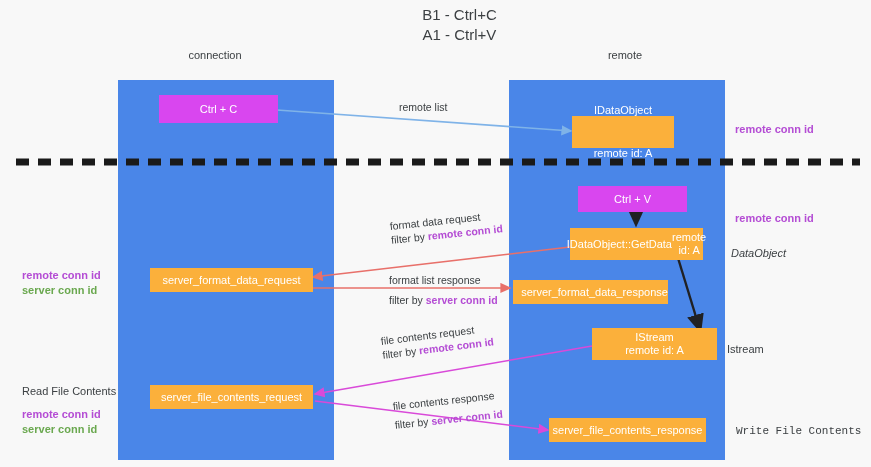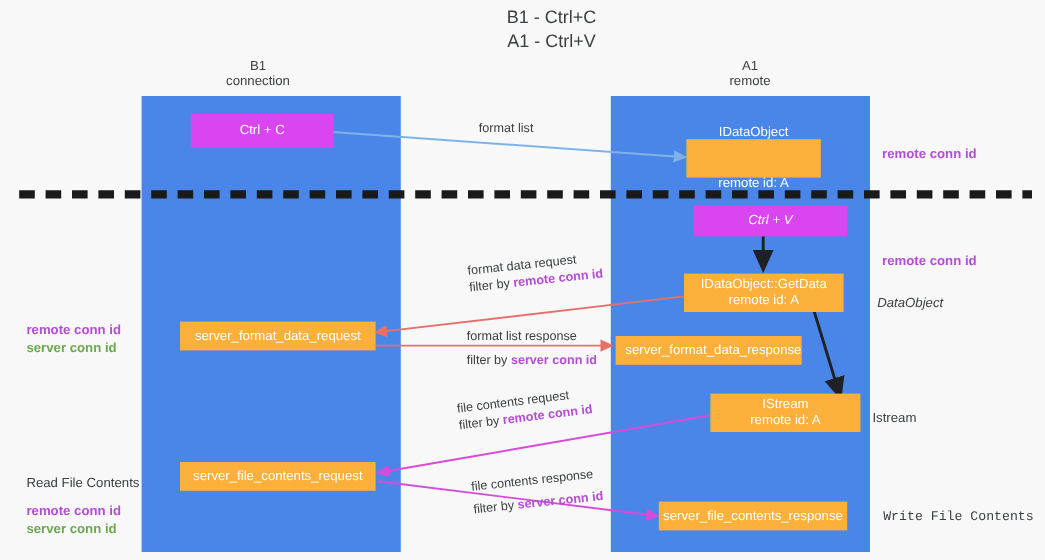--- a/index.html
+++ b/index.html
@@ -65,25 +65,23 @@
 <body>
 
 <div id="stage">
 
   <div class="title">
     <div>B1 - Ctrl+C</div>
     <div>A1 - Ctrl+V</div>
   </div>
 
   <div class="col-head" style="left:135px;top:49px;width:160px;">
-    <span class="l1">B1</span>
     <span class="l2">connection</span>
   </div>
   <div class="col-head" style="left:545px;top:49px;width:160px;">
-    <span class="l1">A1</span>
     <span class="l2">remote</span>
   </div>
 
   <div class="column" style="left:118px;top:80px;width:216px;height:380px;"></div>
   <div class="column" style="left:509px;top:80px;width:216px;height:380px;"></div>
 
   <svg class="wires" viewBox="0 0 871 467">
     <defs>
       <marker id="ah-blue" markerWidth="7" markerHeight="7" refX="6" refY="3.2" orient="auto">
         <path d="M0,0 L7,3.2 L0,6.4 z" fill="#7fb3e8"></path>
@@ -111,30 +109,30 @@
 
     <line x1="592" y1="346" x2="315" y2="394" stroke="#d94ad9" stroke-width="1.6" marker-end="url(#ah-mag)"></line>
 
     <line x1="315" y1="401" x2="548" y2="430" stroke="#d94ad9" stroke-width="1.6" marker-end="url(#ah-mag)"></line>
   </svg>
 
   <div class="node green" style="left:159px;top:95px;width:119px;height:28px;">
     <span>Ctrl + C</span>
   </div>
 
-  <div class="node orange" style="left:572px;top:116px;width:112px;height:32px;flex-direction:column;gap:30px;">
+  <div class="node orange" style="left:572px;top:116px;width:102px;height:32px;flex-direction:column;gap:30px;">
     <span class="two-line">IDataObject</span>
     <span class="two-line">remote id: A</span>
   </div>
 
-  <div class="node green" style="left:578px;top:171px;width:128px;height:26px;font-style:italic;">
+  <div class="node green" style="left:578px;top:186px;width:109px;height:26px;">
     <span>Ctrl + V</span>
   </div>
 
-  <div class="node orange" style="left:570px;top:228px;width:133px;height:32px;flex-direction:column;">
+  <div class="node orange" style="left:570px;top:228px;width:133px;height:32px;flex-direction:row;">
     <span class="two-line">IDataObject::GetData</span>
     <span class="two-line">remote id: A</span>
   </div>
 
   <div class="node orange" style="left:150px;top:268px;width:163px;height:24px;">
     <span>server_format_data_request</span>
   </div>
 
   <div class="node orange" style="left:513px;top:280px;width:155px;height:24px;padding-left:12px;">
     <span>server_format_data_response</span>
@@ -146,21 +144,21 @@
   </div>
 
   <div class="node orange" style="left:549px;top:418px;width:157px;height:24px;">
     <span>server_file_contents_response</span>
   </div>
 
   <div class="node orange" style="left:150px;top:385px;width:163px;height:24px;">
     <span>server_file_contents_request</span>
   </div>
 
-  <div class="edge-label" style="left:399px;top:100px;">format list</div>
+  <div class="edge-label" style="left:399px;top:100px;">remote list</div>
 
   <div class="edge-label" style="left:389px;top:219px;transform:rotate(-6deg);transform-origin:left top;">
     <div>format data request</div>
     <div><span>filter by </span><span class="accent-purple">remote conn id</span></div>
   </div>
 
   <div class="edge-label" style="left:389px;top:273px;">
     <div>format list response</div>
     <div style="margin-top:6px;"><span>filter by </span><span class="accent-purple">server conn id</span></div>
   </div>
@@ -183,21 +181,21 @@
 
   <div class="side-label" style="left:727px;top:342px;">Istream</div>
 
   <div class="side-label" style="left:736px;top:424px;font-family:Liberation Mono, monospace;">Write File Contents</div>
 
   <div class="side-group" style="left:22px;top:268px;">
     <div class="ln purple">remote conn id</div>
     <div class="ln green">server conn id</div>
   </div>
 
-  <div class="side-group" style="left:22px;top:396px;">
+  <div class="side-group" style="left:22px;top:384px;">
     <div class="ln dark">Read File Contents</div>
     <div class="ln purple" style="margin-top:8px;">remote conn id</div>
     <div class="ln green">server conn id</div>
   </div>
 
   <svg class="divider" viewBox="0 0 871 467">
     <line x1="16" y1="162" x2="860" y2="162" stroke="#1a1a1a" stroke-width="7" stroke-dasharray="13 9" stroke-linecap="butt"></line>
   </svg>
 
 </div>

